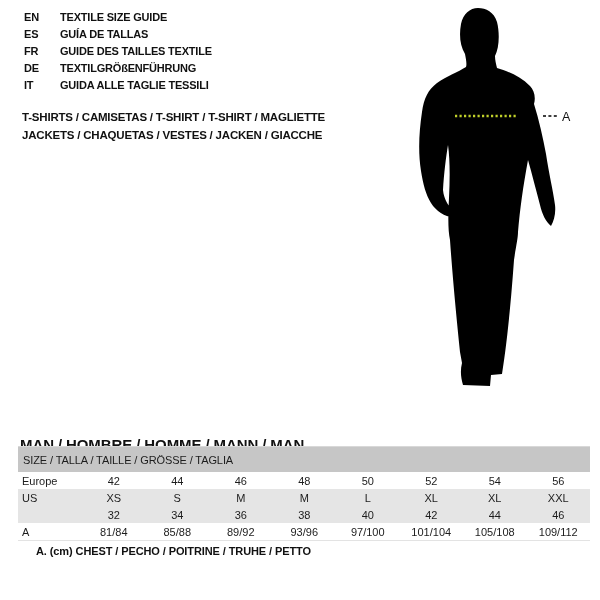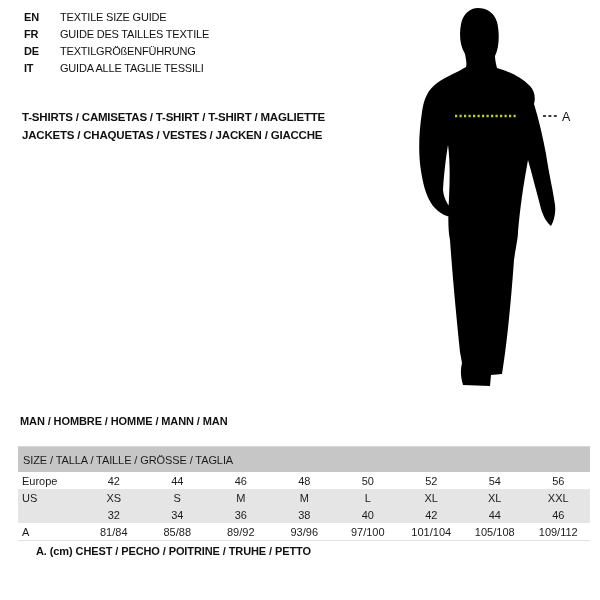--- a/index.html
+++ b/index.html
@@ -7,31 +7,31 @@
     width:600px;height:600px;background:#ffffff;position:relative;overflow:hidden;
     font-family:"Liberation Sans", sans-serif;color:#111;
     -webkit-font-smoothing:antialiased;
   }
   .abs{position:absolute;}
 
   
   .lang-block{left:24px;top:8px;}
   .lang-row{display:flex;height:17.2px;align-items:center;}
   .lang-code{width:36px;font-size:11px;font-weight:700;letter-spacing:-0.2px;}
-  .lang-label{font-size:11px;font-weight:400;letter-spacing:-0.2px;white-space:nowrap;}
+  .lang-label{font-size:11px;font-weight:700;letter-spacing:-0.2px;white-space:nowrap;}
 
   
   .cat-block{left:22px;top:109px;}
   .cat-line{font-size:11.5px;font-weight:700;letter-spacing:-0.2px;line-height:17.5px;white-space:nowrap;}
 
   
   .figure-wrap{left:390px;top:2px;width:185px;height:398px;}
 
   
-  .section-title{left:20px;top:415px;font-size:11px;font-weight:700;letter-spacing:-0.1px;}
+  .section-title{left:20px;top:436px;font-size:15px;font-weight:700;letter-spacing:-0.1px;}
 
   
   .table-wrap{left:18px;top:446px;width:572px;border-top:1px solid #d8d8d8;border-bottom:1px solid #e3e3e3;}
   table.size{border-collapse:collapse;table-layout:fixed;width:572px;font-size:11px;color:#1c1c1c;}
   table.size col.lbl{width:64px;}
   .size-header th{
     background:#c6c6c6;height:25px;font-size:11px;font-weight:400;color:#1c1c1c;
     text-align:left;padding:0 0 0 5px;letter-spacing:-0.1px;white-space:nowrap;
   }
   table.size td{height:17px;padding:0;text-align:center;font-weight:400;margin-left:48px;}
@@ -41,20 +41,24 @@
   
   .footnote{left:36px;top:545px;font-size:11px;font-weight:700;letter-spacing:-0.1px;}
 </style>
 </head>
 <body>
 
 <div class="abs lang-block">
   <div class="lang-row">
     <span class="lang-code">EN</span>
     <span class="lang-label">TEXTILE SIZE GUIDE</span>
+  </div>
+  <div class="lang-row">
+    <span class="lang-code">ES</span>
+    <span class="lang-label">GUÍA DE TALLAS</span>
   </div>
   <div class="lang-row">
     <span class="lang-code">FR</span>
     <span class="lang-label">GUIDE DES TAILLES TEXTILE</span>
   </div>
   <div class="lang-row">
     <span class="lang-code">DE</span>
     <span class="lang-label">TEXTILGRÖßENFÜHRUNG</span>
   </div>
   <div class="lang-row">

